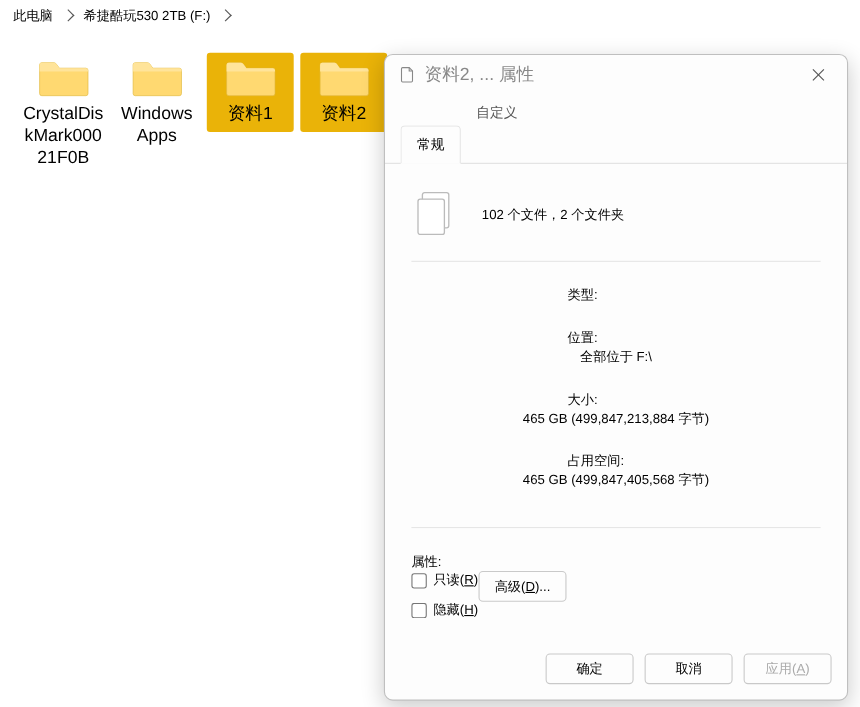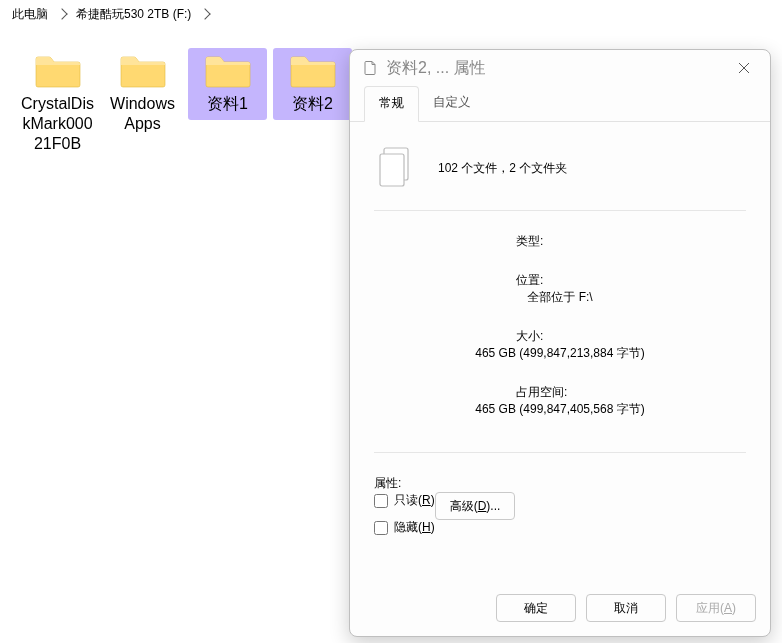--- a/index.html
+++ b/index.html
@@ -43,21 +43,21 @@
   .folder {
     width: 79px;
     display: flex;
     flex-direction: column;
     align-items: center;
     padding: 4px 2px 6px;
     border-radius: 3px;
     text-align: center;
     user-select: none;
   }
-  .folder.selected { background: #c4b5fd; text-align: center; }
+  .folder.selected { background: #eab308; text-align: center; }
   .folder .label {
     margin-top: 4px;
     font-size: 16px;
     line-height: 1.25;
     word-break: break-all;
     max-width: 76px;
     color: #000;
   }
 
   .folder-icon { width: 48px; height: 38px; display: block; }
@@ -97,20 +97,21 @@
     border-bottom: 2px solid transparent;
     position: relative;
   }
   .tab.active {
     color: #000;
     background: #fdfdfd;
     border: 1px solid #e2e2e2;
     border-bottom: 1px solid #fdfdfd;
     border-radius: 4px 4px 0 0;
     margin-bottom: -1px;
+    margin-top: 28px;
   }
 
   .dialog-body {
     flex: 1;
     padding: 22px 24px 10px 24px;
     overflow: auto;
   }
 
   .summary-row {
     display: flex; align-items: center; gap: 20px;

